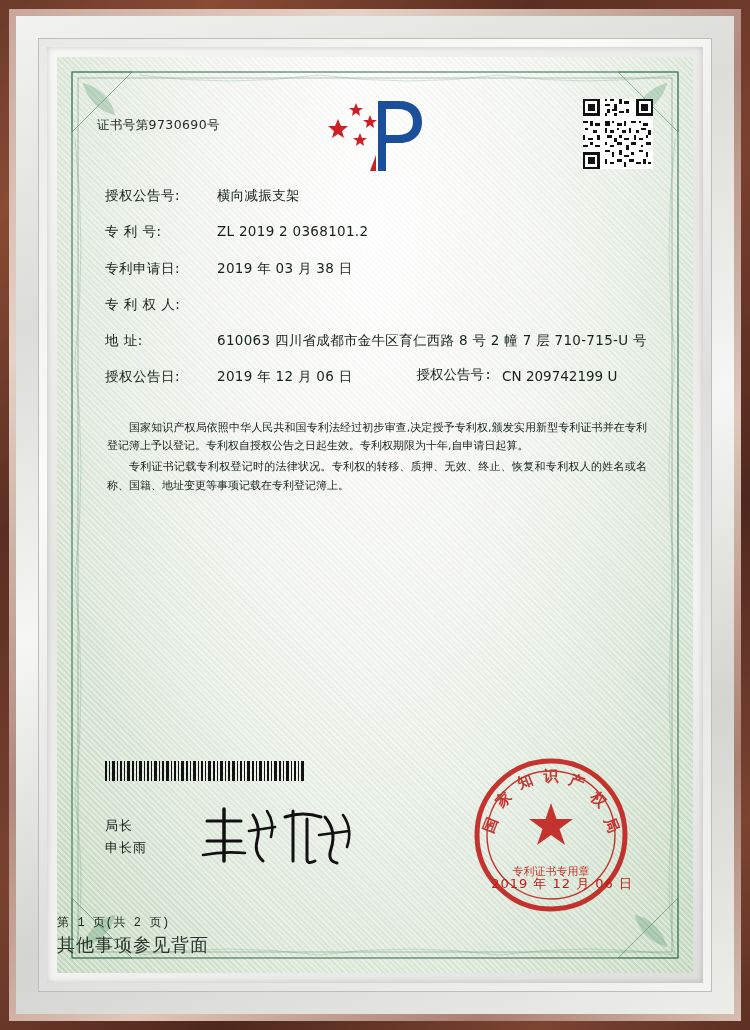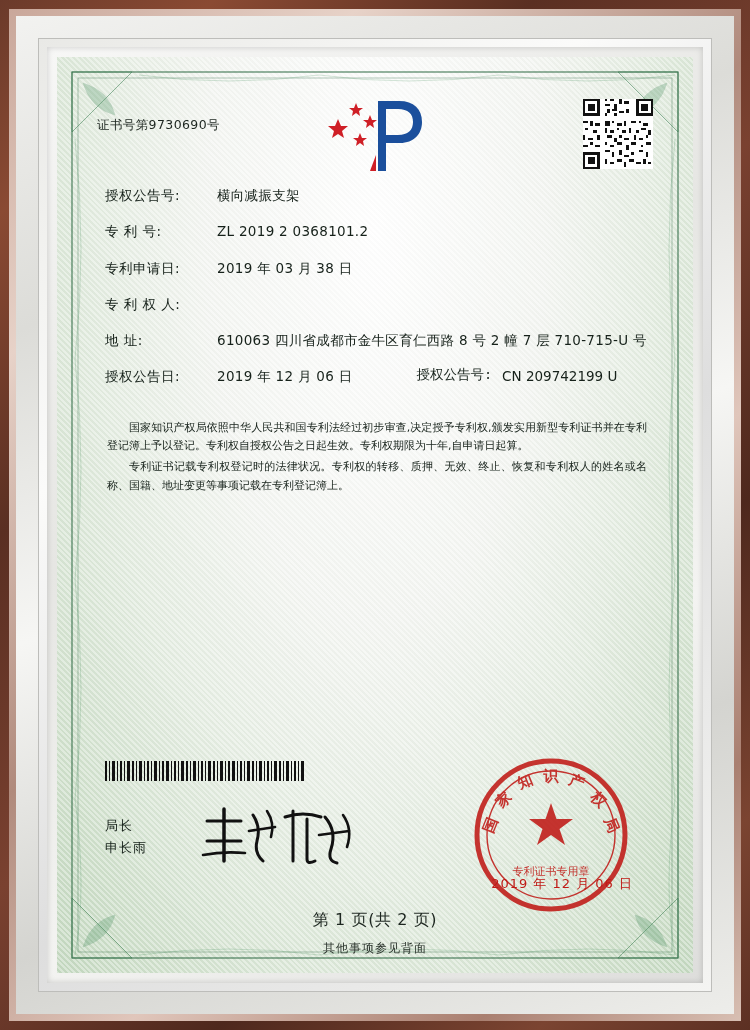--- a/index.html
+++ b/index.html
@@ -221,24 +221,25 @@
     top: 132px;
     font-size: 13px;
     color: #c01a16;
     letter-spacing: 1px;
     font-family: "DejaVu Sans", sans-serif;
   }
   .page-no {
     position: absolute;
     left: 0; right: 0;
     bottom: 42px;
-    text-align: center;
-    font-size: 16px;
+    text-align: left;
+    font-size: 12px;
     color: #1d2620;
     letter-spacing: 0.6px;
+    font-family: Liberation Mono, monospace;
   }
   .outside-note {
     position: absolute;
     left: 0; right: 0;
     bottom: 70px;
     text-align: center;
     font-size: 12.5px;
     color: #3a4a3e;
     letter-spacing: 1px;
   }
@@ -512,15 +513,15 @@
         </svg>
 
         <div class="seal-date">2019 年 12 月 06 日</div>
 
         <div class="page-no">第 1 页(共 2 页)</div>
       </div>
 
       <div class="outside-note"></div>
     </div>
 
-    <div style="position:absolute; left:0; right:0; bottom:16px; text-align:center; font-size:12px; color:#2a332c; letter-spacing:1px;margin-top:28px;">其他事项参见背面</div>
+    <div style="position:absolute; left:0; right:0; bottom:16px; font-size:18px; color:#2a332c; letter-spacing:1px;margin-top:28px;">其他事项参见背面</div>
   </div>
 </div>
 
 </body></html>

